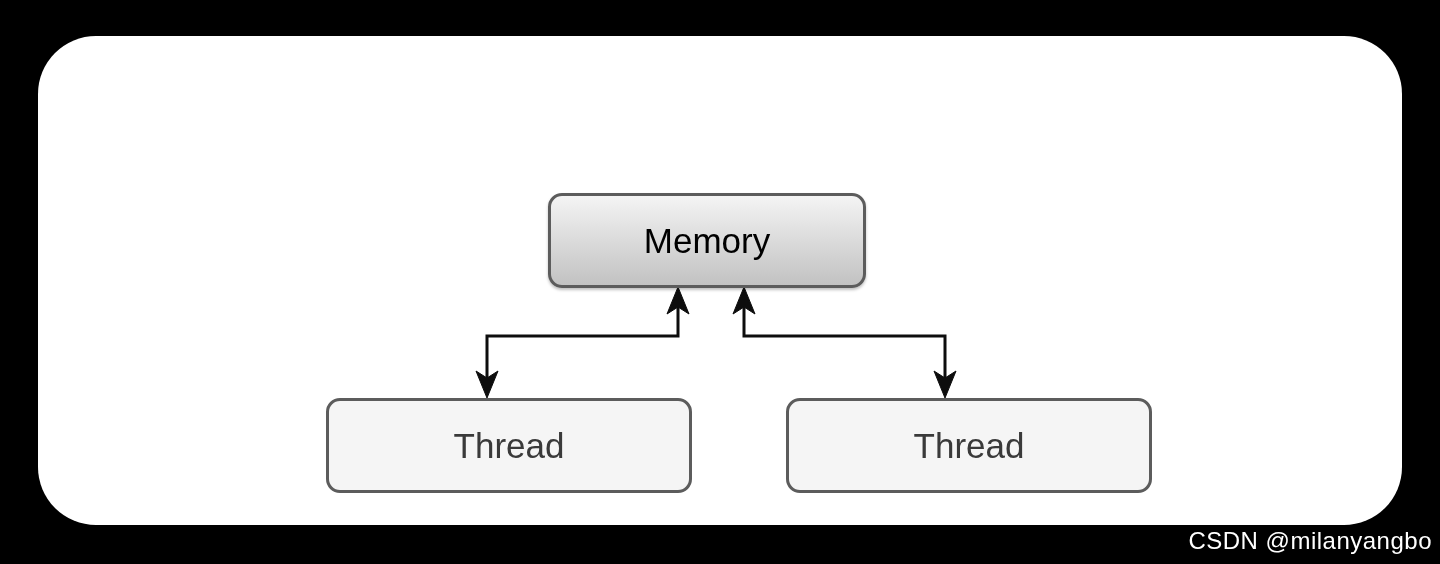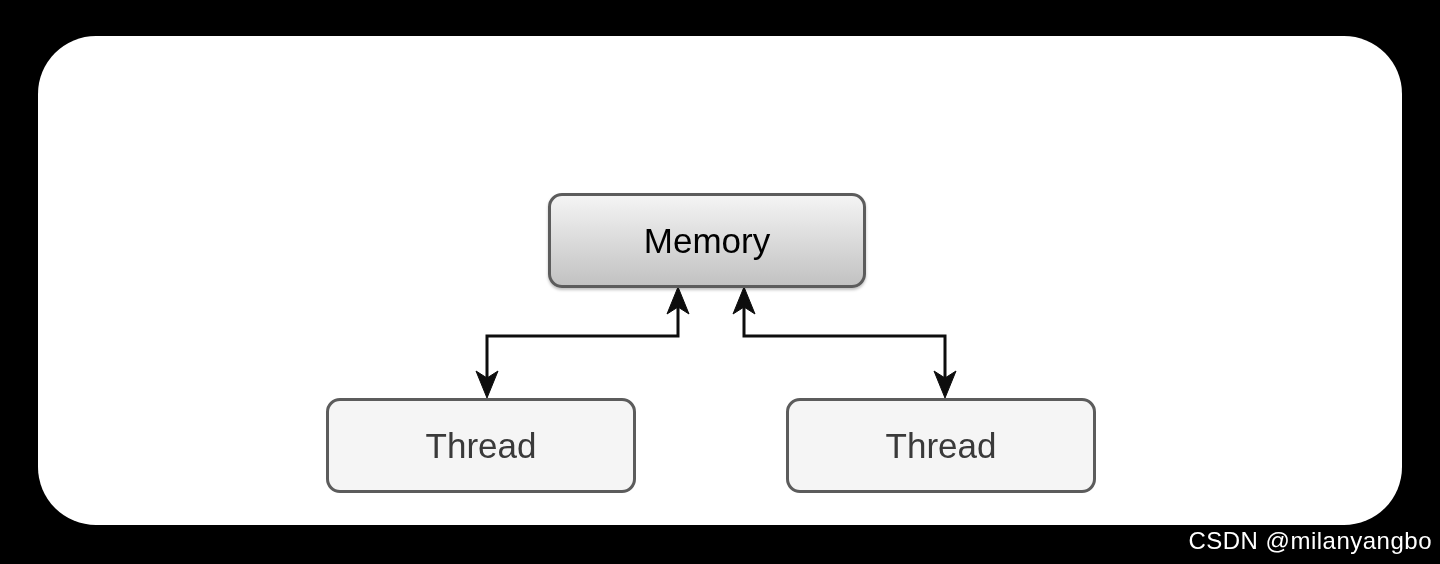--- a/index.html
+++ b/index.html
@@ -40,21 +40,21 @@
   .node-memory {
     left: 548px; top: 193px;
     width: 318px; height: 95px;
     background: linear-gradient(#f4f4f4, #c2c2c2);
     color: #000000;
     box-shadow: 0 2px 3px rgba(0,0,0,0.25);
   }
   .node-thread {
     background: #f5f5f5;
     color: #3a3a3a;
-    width: 310px; height: 95px;
+    width: 366px; height: 95px;
     top: 398px;
   }
   .node-thread-left  { left: 326px; }
   .node-thread-right { left: 786px; }
   .connectors {
     position: absolute;
     left: 0; top: 0;
     width: 1440px; height: 564px;
     pointer-events: none;
   }

